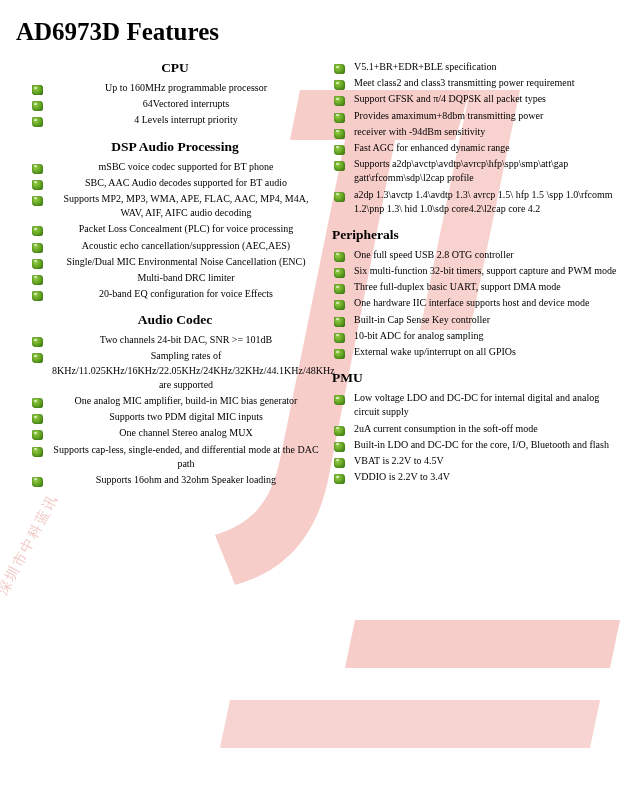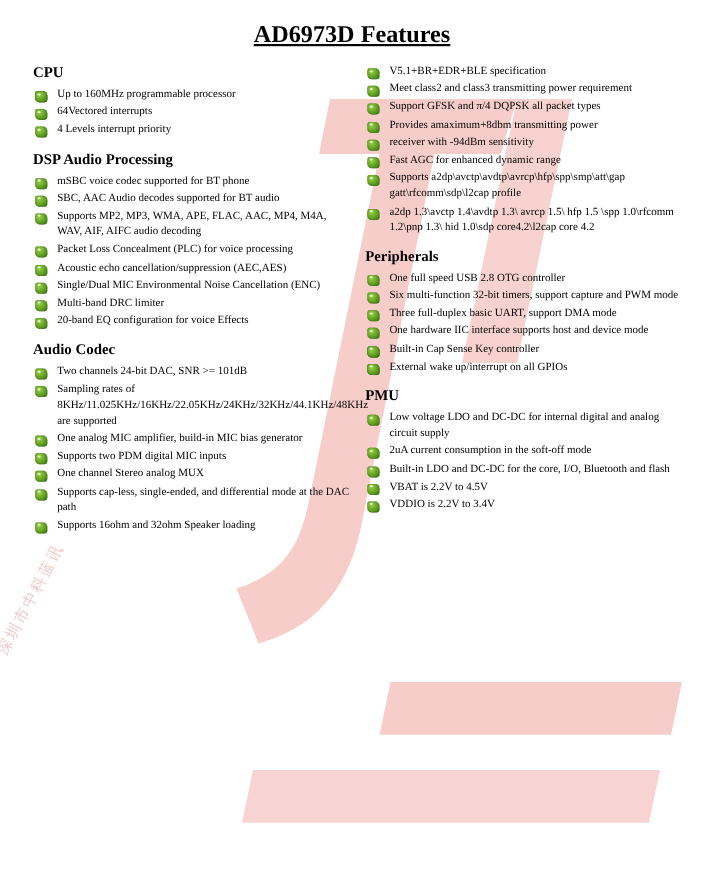--- a/index.html
+++ b/index.html
@@ -44,40 +44,38 @@
     top: 590px;
     transform: rotate(-62deg);
     transform-origin: left top;
     color: #f0c9c6;
     font-size: 14px;
     letter-spacing: 2px;
     font-family: "Liberation Serif", serif;
     white-space: nowrap;
   }
   .title {
-    text-align: center;
-    font-size: 22px;
+    font-size: 25px;
     font-weight: bold;
     font-family: "Liberation Serif", serif;
     margin: 8px 0 14px 0;
     position: relative;
     z-index: 2;
-    text-decoration: underline;
   }
   .columns {
     display: flex;
     position: relative;
     z-index: 2;
     gap: 8px;
   }
   .col {
     width: 50%;
     box-sizing: border-box;
   }
-  .col-left { padding-left: 14px; }
+  .col-left { padding-left: 14px; text-align: center; }
   .col-right { padding-left: 4px; }
 
   h2.section {
     font-size: 13.5px;
     font-weight: bold;
     margin: 11px 0 5px 0;
     font-family: "Liberation Serif", serif;
   }
   h2.section.first { margin-top: 0; }
 
@@ -185,21 +183,21 @@
       </ul>
 
       <h2 class="section">Peripherals</h2>
       <ul class="items">
         <li><span class="bullet"></span><span>One full speed USB 2.8 OTG controller</span></li>
         <li><span class="bullet"></span><span>Six multi-function 32-bit timers, support capture and PWM mode</span></li>
         <li><span class="bullet"></span><span>Three full-duplex basic UART, support DMA mode</span></li>
         <li><span class="bullet"></span><span>One hardware IIC interface supports host and device mode</span></li>
         <li><span class="bullet"></span></li>
         <li><span class="bullet"></span><span>Built-in Cap Sense Key controller</span></li>
-        <li><span class="bullet"></span></li>
+        <li><span class="bullet"></span><span>10-bit ADC for analog sampling</span></li>
         <li><span class="bullet"></span><span>External wake up/interrupt on all GPIOs</span></li>
       </ul>
 
       <h2 class="section">PMU</h2>
       <ul class="items">
         <li><span class="bullet"></span><span>Low voltage LDO and DC-DC for internal digital and analog circuit supply</span></li>
         <li><span class="bullet"></span><span>2uA current consumption in the soft-off mode</span></li>
         <li><span class="bullet"></span><span>Built-in LDO and DC-DC for the core, I/O, Bluetooth and flash</span></li>
         <li><span class="bullet"></span><span>VBAT is 2.2V to 4.5V</span></li>
         <li><span class="bullet"></span><span>VDDIO is 2.2V to 3.4V</span></li>

